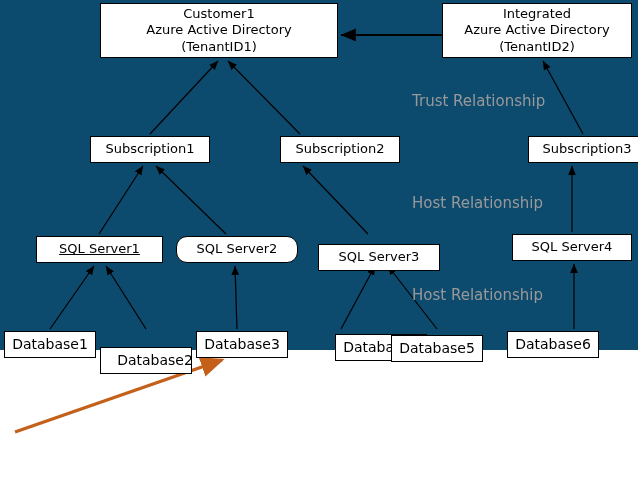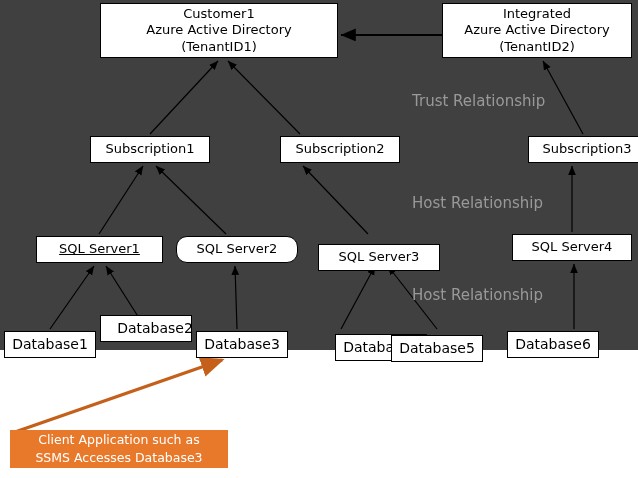--- a/index.html
+++ b/index.html
@@ -10,21 +10,21 @@
   body {
     width: 638px;
     height: 478px;
     font-family: "DejaVu Sans", sans-serif;
     overflow: hidden;
   }
   #diagram-root {
     position: relative;
     width: 638px;
     height: 350px;
-    background: #404040;
+    background: #0c4a6e;
   }
   svg.layer {
     position: absolute;
     left: 0;
     top: 0;
     width: 638px;
     height: 478px;
   }
   .node-box {
     position: absolute;
@@ -110,29 +110,27 @@
 Azure Active Directory
 (TenantID2)</div>
       <div class="node-box tier-sub" style="left: 90px; top: 136px; width: 120px; height: 27px;">Subscription1</div>
       <div class="node-box tier-sub" style="left: 240px; top: 136px; width: 120px; height: 27px; margin-left: 40px;">Subscription2</div>
       <div class="node-box tier-sub" style="left: 528px; top: 136px; width: 118px; height: 27px;">Subscription3</div>
       <div class="node-box tier-srv" style="left: 36px; top: 236px; width: 127px; height: 27px; text-decoration: underline;">SQL Server1</div>
       <div class="node-box tier-srv" style="left: 176px; top: 236px; width: 122px; height: 27px; border-radius: 11px;">SQL Server2</div>
       <div class="node-box tier-srv" style="left: 318px; top: 244px; width: 122px; height: 27px;">SQL Server3</div>
       <div class="node-box tier-srv" style="left: 512px; top: 234px; width: 120px; height: 27px;">SQL Server4</div>
       <div class="node-box tier-db" style="left: 4px; top: 331px; width: 92px; height: 27px;">Database1</div>
-      <div class="node-box tier-db" style="left: 100px; top: 315px; width: 92px; height: 27px; padding-left: 18px;">Database2</div>
+      <div class="node-box tier-db" style="left: 100px; top: 347px; width: 92px; height: 27px; padding-left: 18px;">Database2</div>
       <div class="node-box tier-db" style="left: 196px; top: 331px; width: 92px; height: 27px;">Database3</div>
       <div class="node-box tier-db" style="left: 295px; top: 334px; width: 92px; height: 27px; margin-left: 40px;">Database4</div>
       <div class="node-box tier-db" style="left: 391px; top: 335px; width: 92px; height: 27px;">Database5</div>
       <div class="node-box tier-db" style="left: 507px; top: 331px; width: 92px; height: 27px;">Database6</div>
     </div>
 
   <div id="edge-labels-group">
       <div class="edge-label" style="left: 412px; top: 92px;">Trust Relationship</div>
       <div class="edge-label" style="left: 412px; top: 194px;">Host Relationship</div>
       <div class="edge-label" style="left: 412px; top: 286px;">Host Relationship</div>
     </div>
 
-  <div class="callout" id="callout-box" style="left: 10px; top: 430px; width: 218px; height: 38px;">Client Application such as
-SSMS Accesses Database3</div>
 
 </div>
 
 </body></html>

